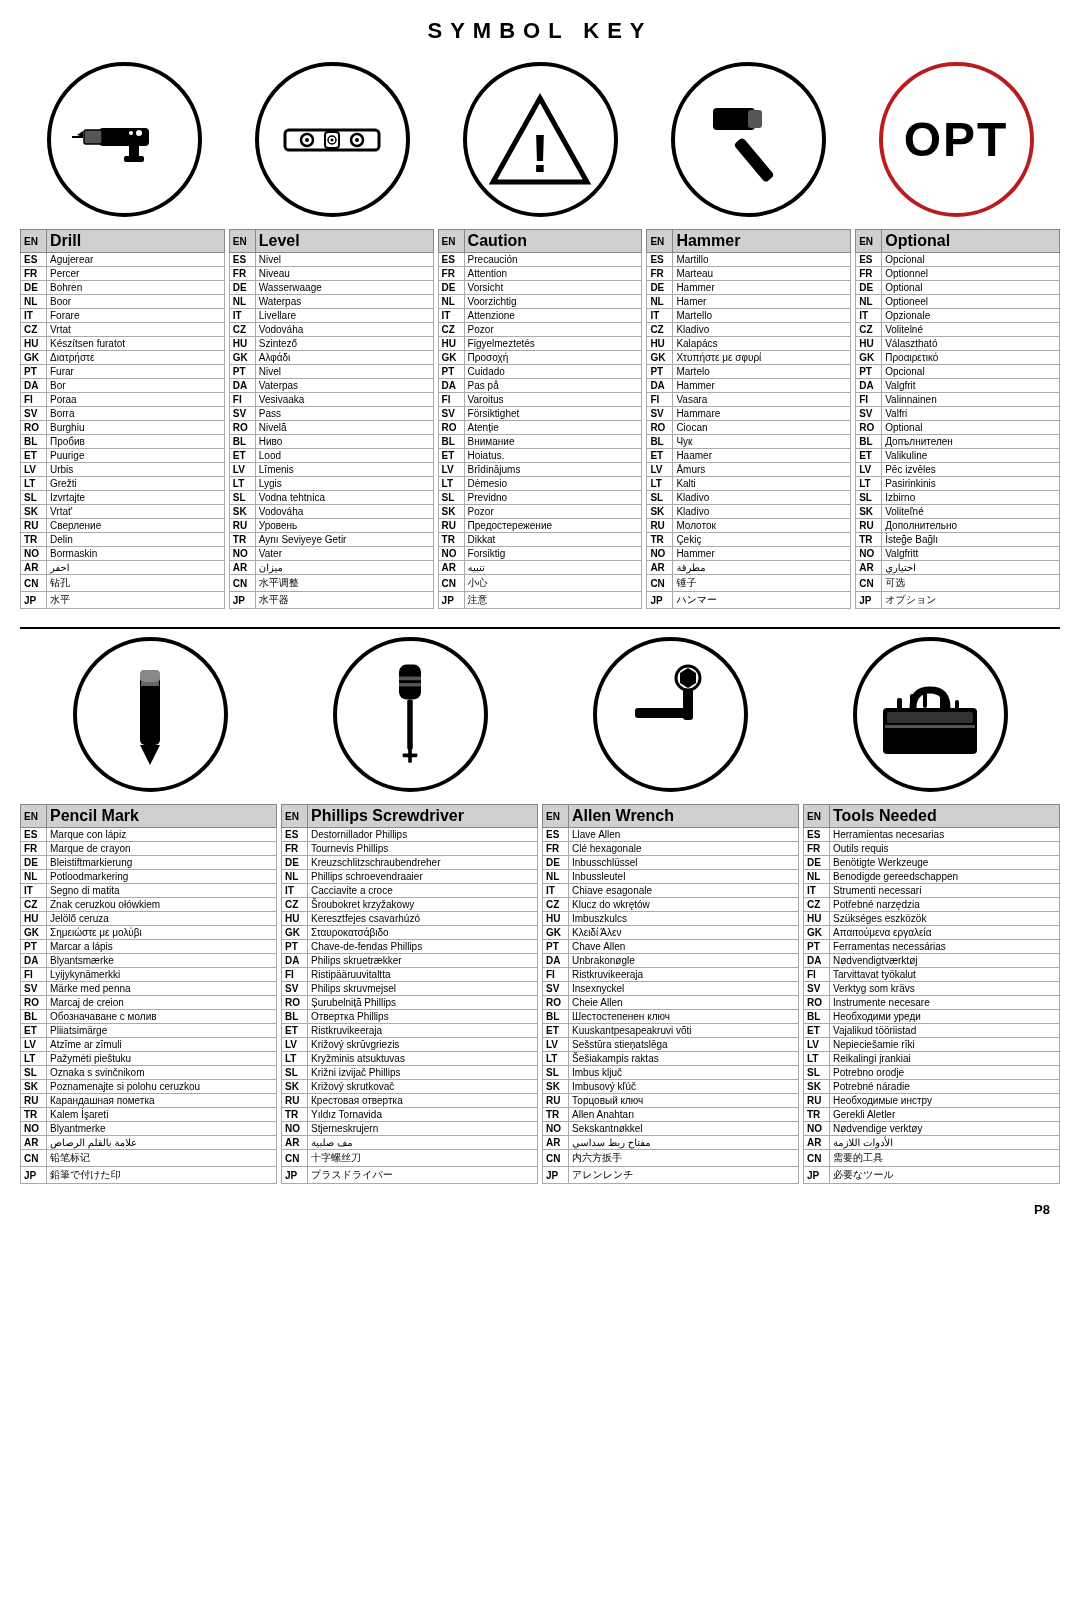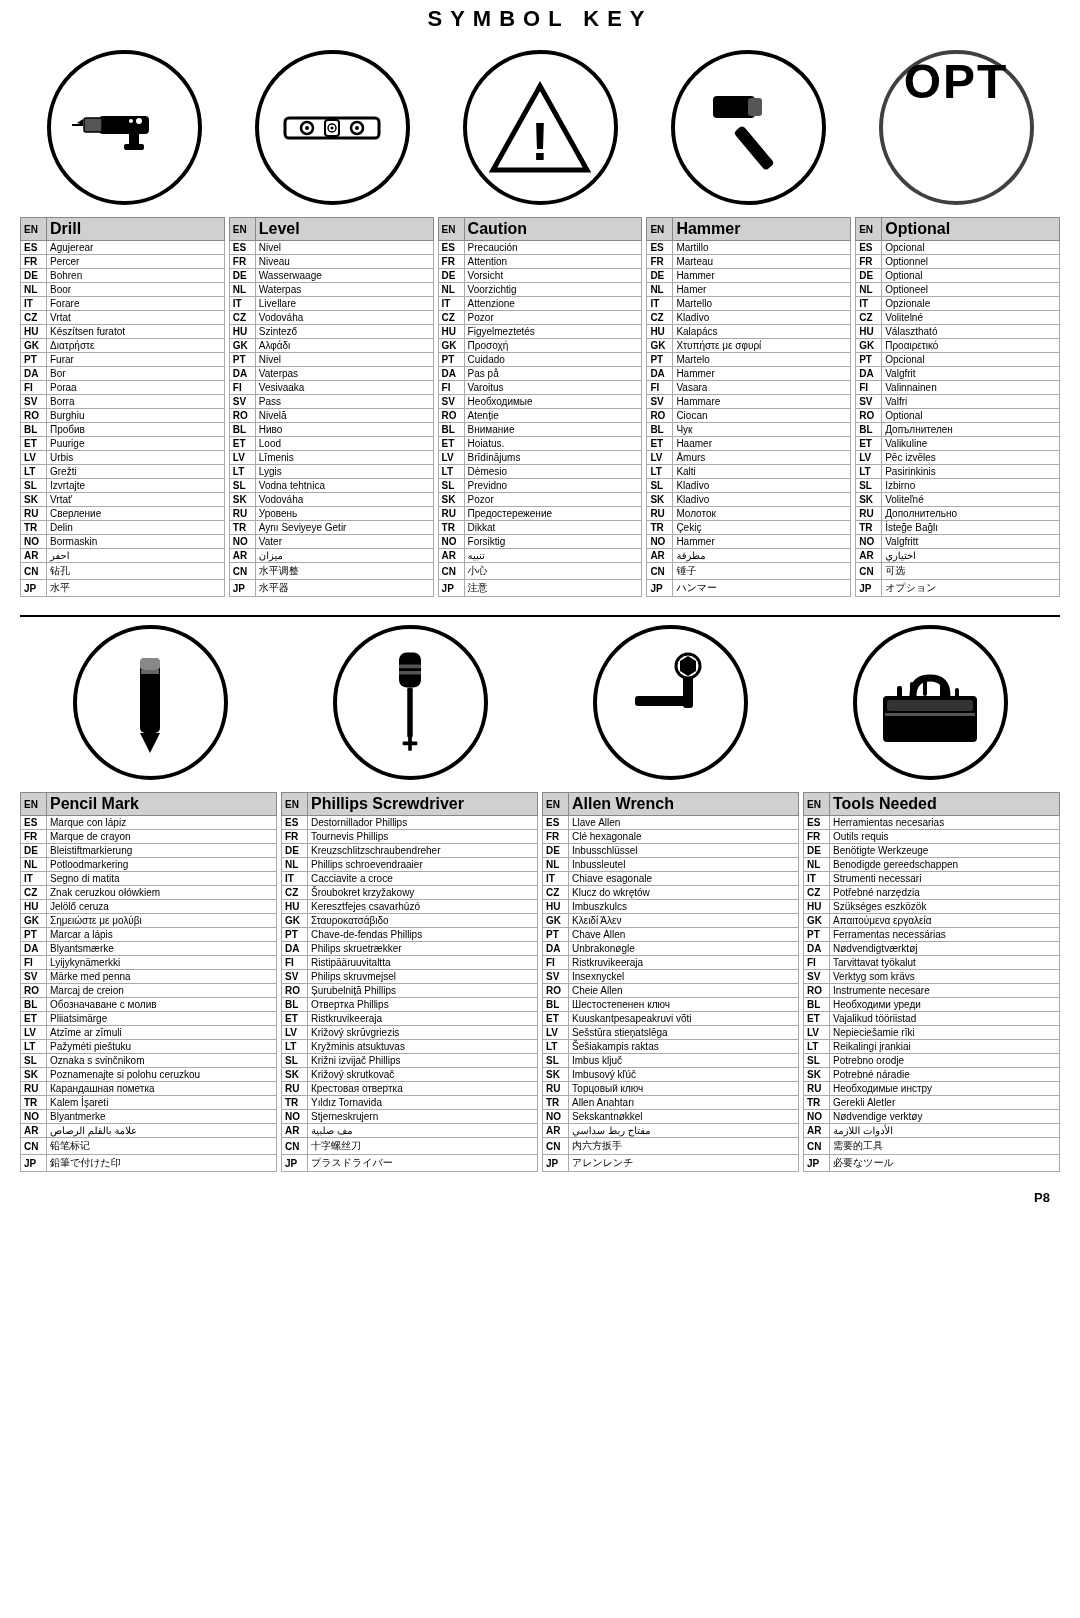--- a/index.html
+++ b/index.html
@@ -5,21 +5,21 @@
     * { margin: 0; padding: 0; box-sizing: border-box; }
     body {
       background: #fff;
       font-family: Arial, Helvetica, sans-serif;
       width: 1080px;
       min-height: 1618px;
       color: #000;
     }
     .page {
       width: 1080px;
-      padding: 6px 20px 30px 20px;
+      padding: 18px 20px 30px 20px;
     }
     .page-title {
       text-align: center;
       font-size: 22px;
       font-weight: bold;
       letter-spacing: 8px;
       margin-bottom: 18px;
     }
     
     .icons-row {
@@ -40,22 +40,23 @@
       overflow: hidden;
     }
     .icon-circle svg {
       width: 110px;
       height: 110px;
     }
     .opt-circle {
       width: 155px;
       height: 155px;
       border-radius: 50%;
-      border: 4px solid #404040;
+      border: 4px solid #b91c1c;
       display: flex;
+      align-items: center;
       justify-content: center;
       background: #fff;
     }
     .opt-text {
       font-size: 48px;
       font-weight: 900;
       letter-spacing: 2px;
     }
     
     .tables-row {
@@ -450,21 +451,21 @@
           <tr>
             <td class="lang-code">DA</td>
             <td class="lang-val">Pas på</td>
           </tr>
           <tr>
             <td class="lang-code">FI</td>
             <td class="lang-val">Varoitus</td>
           </tr>
           <tr>
             <td class="lang-code">SV</td>
-            <td class="lang-val">Необходимые</td>
+            <td class="lang-val">Försiktighet</td>
           </tr>
           <tr>
             <td class="lang-code">RO</td>
             <td class="lang-val">Atenție</td>
           </tr>
           <tr>
             <td class="lang-code">BL</td>
             <td class="lang-val">Внимание</td>
           </tr>
           <tr>

